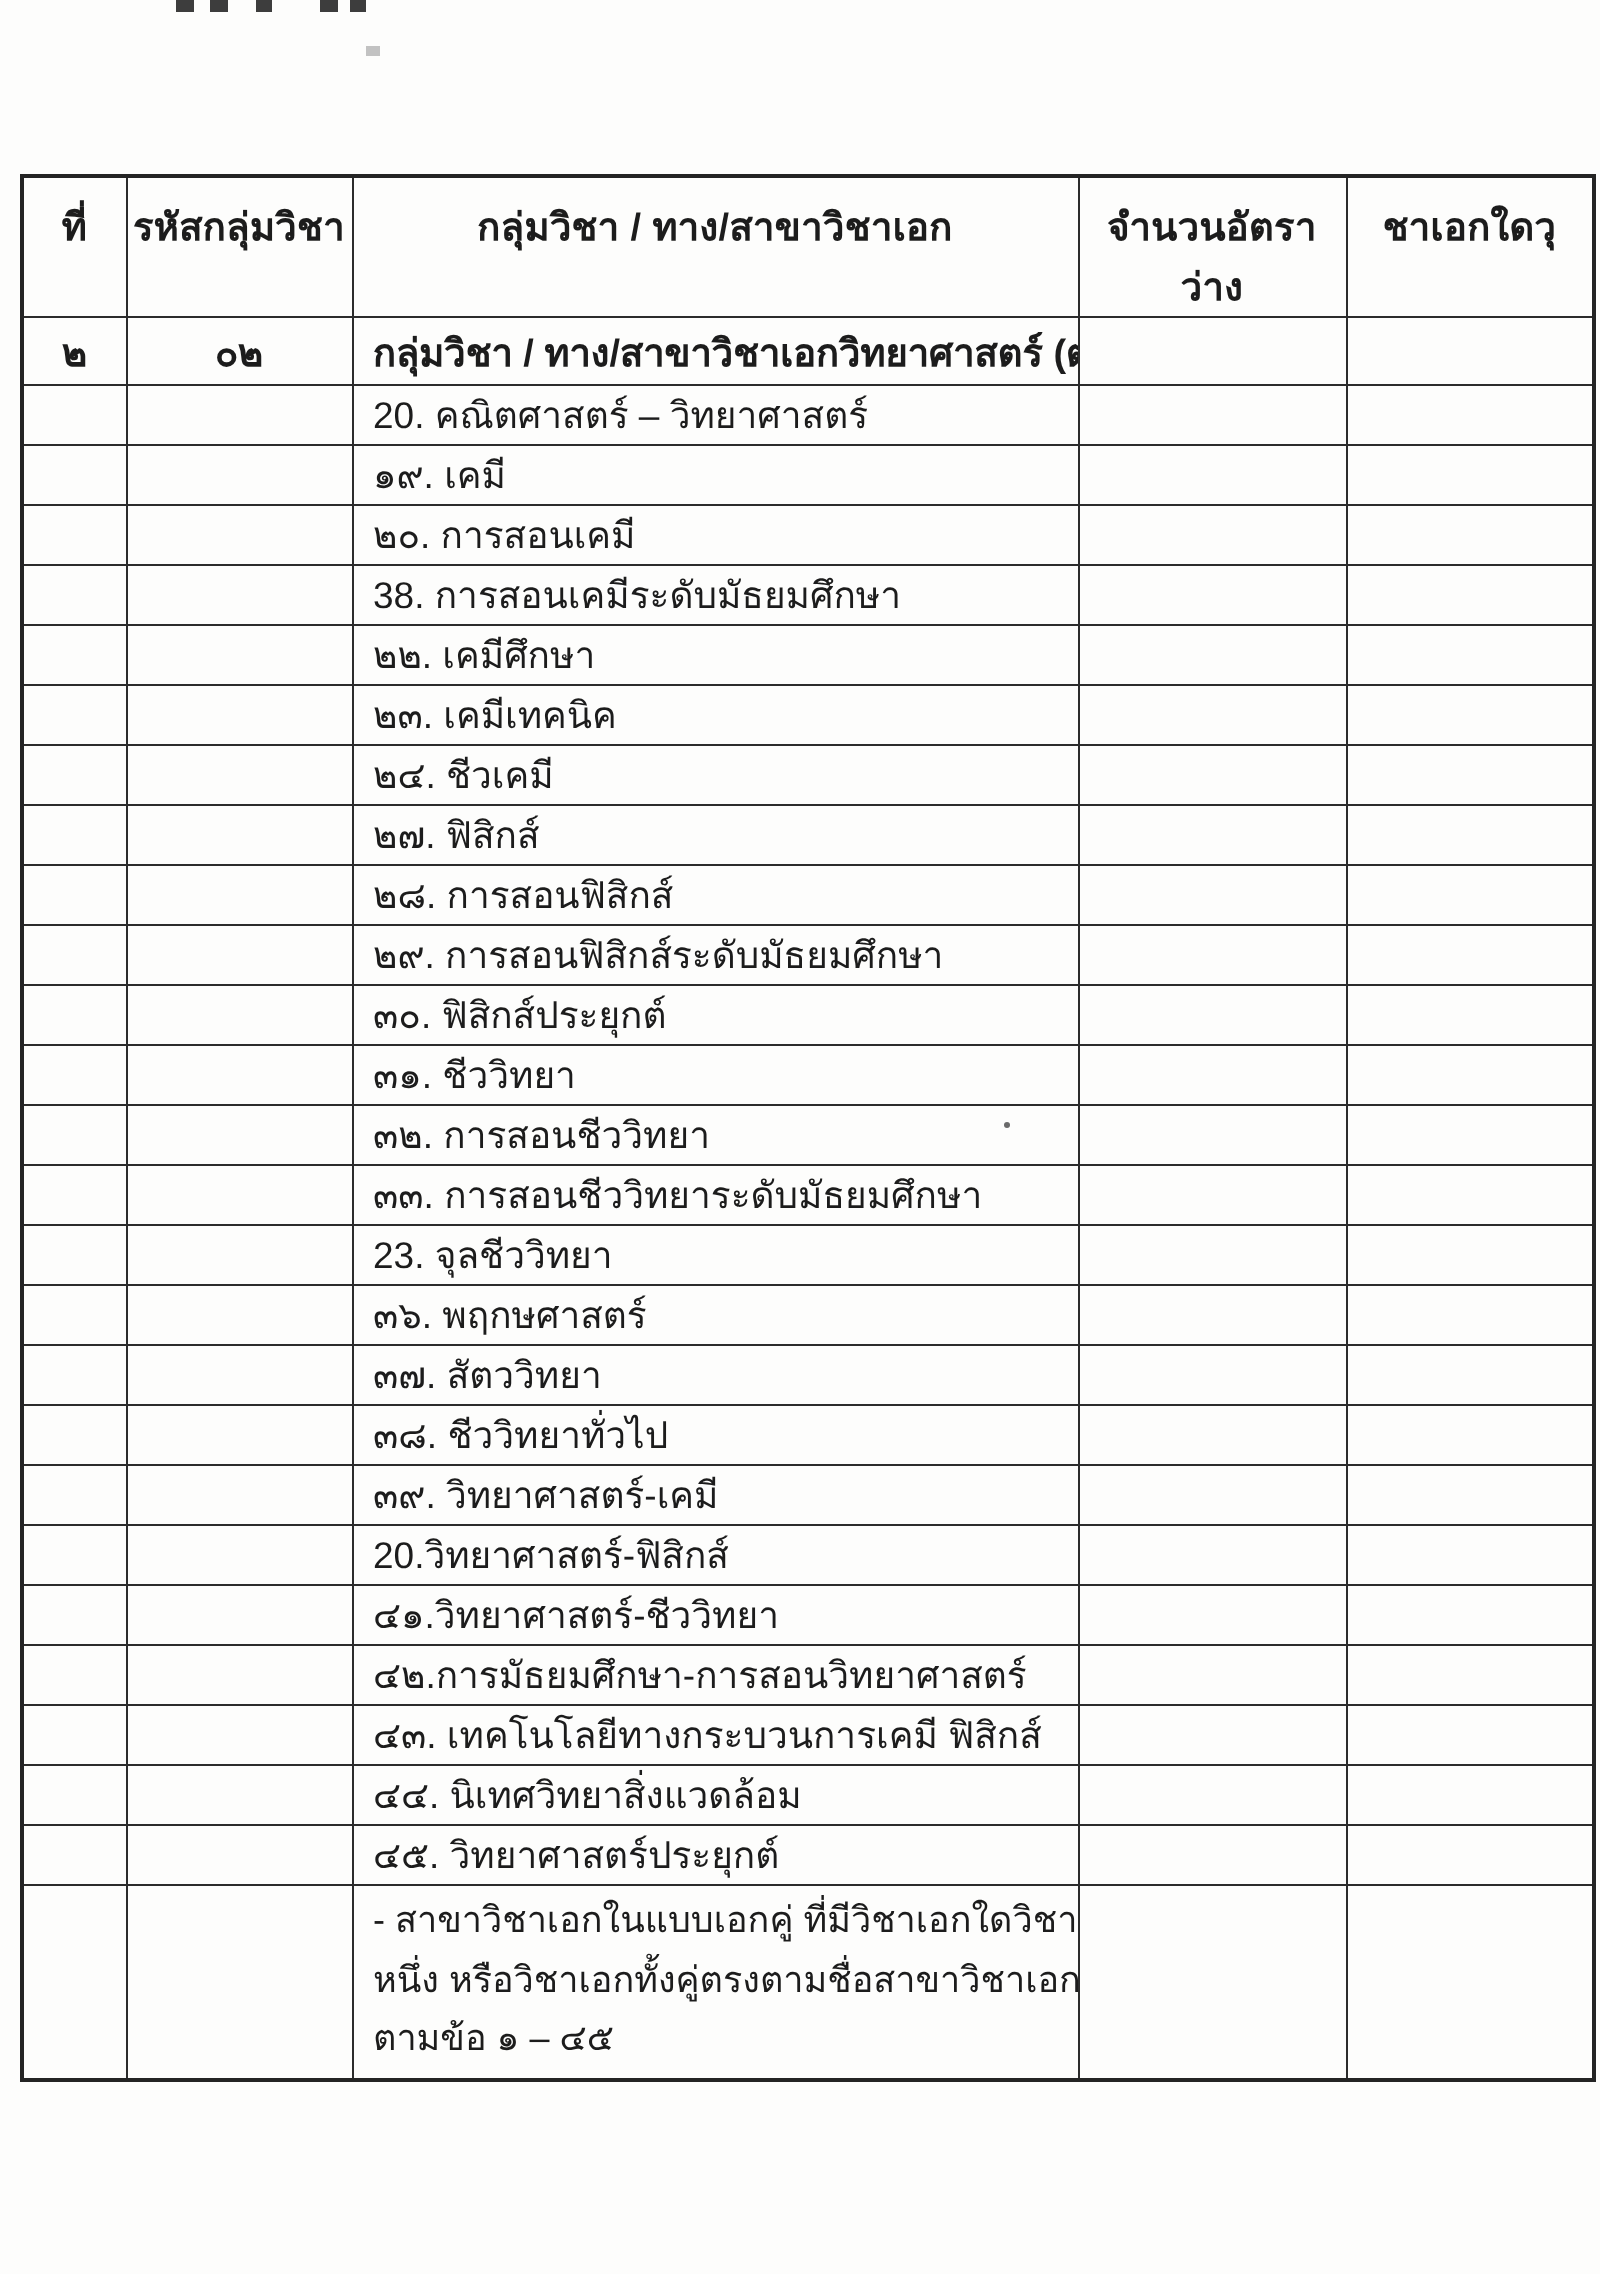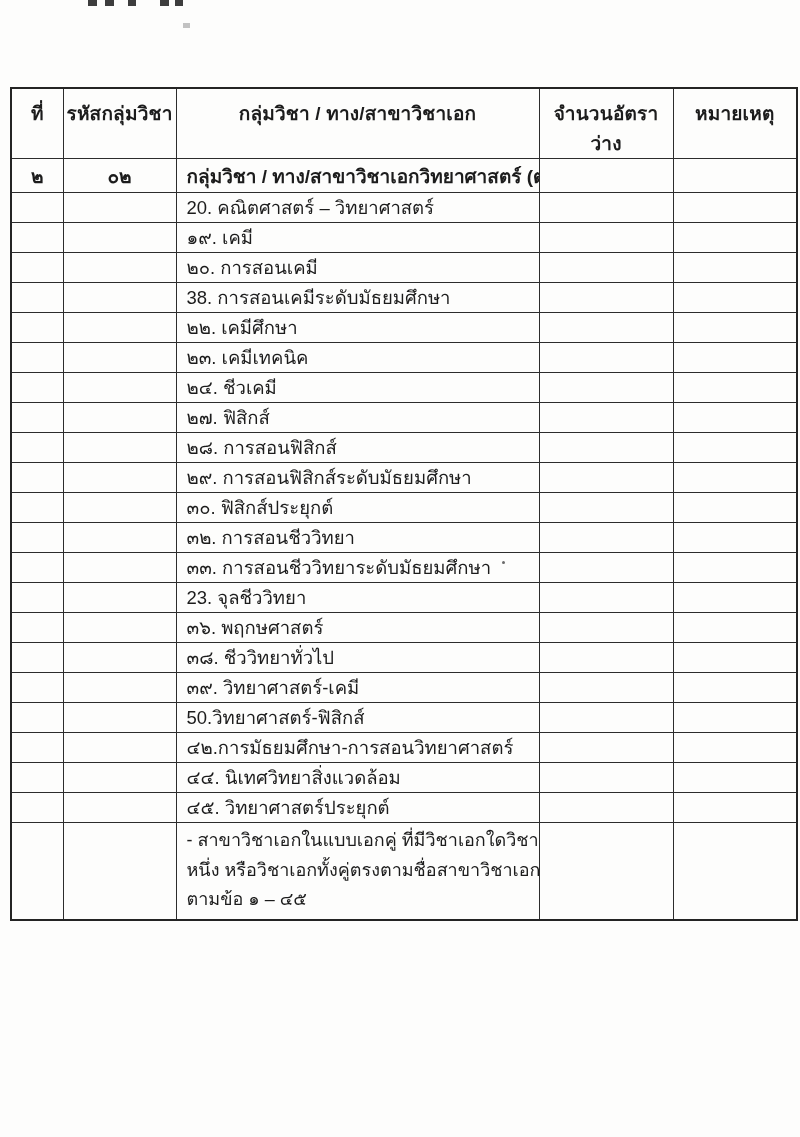--- a/index.html
+++ b/index.html
@@ -108,21 +108,21 @@
         <col class="c3">
         <col class="c4">
         <col class="c5">
     </colgroup>
     <thead>
       <tr>
         <th>ที่</th>
         <th>รหัสกลุ่มวิชา</th>
         <th>กลุ่มวิชา / ทาง/สาขาวิชาเอก</th>
         <th>จำนวนอัตราว่าง</th>
-        <th>หมายเหตุ</th>
+        <th>ชาเอกใดวุ</th>
       </tr>
     </thead>
     <tbody>
       <tr class="group-row">
         <td class="center">๒</td>
         <td class="center">๐๒</td>
         <td class="subject-cell">กลุ่มวิชา / ทาง/สาขาวิชาเอกวิทยาศาสตร์ (ต่อ)</td>
         <td></td>
         <td></td>
       </tr>
@@ -201,20 +201,27 @@
         <tr class="subject-row">
       <td class="center"></td>
       <td class="center"></td>
       <td class="subject-cell">๓๐. ฟิสิกส์ประยุกต์</td>
       <td></td>
       <td></td>
     </tr>
         <tr class="subject-row">
       <td class="center"></td>
       <td class="center"></td>
+      <td class="subject-cell">๓๑. ชีววิทยา</td>
+      <td></td>
+      <td></td>
+    </tr>
+        <tr class="subject-row">
+      <td class="center"></td>
+      <td class="center"></td>
       <td class="subject-cell">๓๒. การสอนชีววิทยา</td>
       <td></td>
       <td></td>
     </tr>
         <tr class="subject-row">
       <td class="center"></td>
       <td class="center"></td>
       <td class="subject-cell">๓๓. การสอนชีววิทยาระดับมัธยมศึกษา</td>
       <td></td>
       <td></td>
@@ -229,42 +236,63 @@
         <tr class="subject-row">
       <td class="center"></td>
       <td class="center"></td>
       <td class="subject-cell">๓๖. พฤกษศาสตร์</td>
       <td></td>
       <td></td>
     </tr>
         <tr class="subject-row">
       <td class="center"></td>
       <td class="center"></td>
+      <td class="subject-cell">๓๗. สัตววิทยา</td>
+      <td></td>
+      <td></td>
+    </tr>
+        <tr class="subject-row">
+      <td class="center"></td>
+      <td class="center"></td>
       <td class="subject-cell">๓๘. ชีววิทยาทั่วไป</td>
       <td></td>
       <td></td>
     </tr>
         <tr class="subject-row">
       <td class="center"></td>
       <td class="center"></td>
       <td class="subject-cell">๓๙. วิทยาศาสตร์-เคมี</td>
       <td></td>
       <td></td>
     </tr>
         <tr class="subject-row">
       <td class="center"></td>
       <td class="center"></td>
-      <td class="subject-cell">50.วิทยาศาสตร์-ฟิสิกส์</td>
+      <td class="subject-cell">20.วิทยาศาสตร์-ฟิสิกส์</td>
+      <td></td>
+      <td></td>
+    </tr>
+        <tr class="subject-row">
+      <td class="center"></td>
+      <td class="center"></td>
+      <td class="subject-cell">๔๑.วิทยาศาสตร์-ชีววิทยา</td>
       <td></td>
       <td></td>
     </tr>
         <tr class="subject-row">
       <td class="center"></td>
       <td class="center"></td>
       <td class="subject-cell">๔๒.การมัธยมศึกษา-การสอนวิทยาศาสตร์</td>
+      <td></td>
+      <td></td>
+    </tr>
+        <tr class="subject-row">
+      <td class="center"></td>
+      <td class="center"></td>
+      <td class="subject-cell">๔๓. เทคโนโลยีทางกระบวนการเคมี ฟิสิกส์</td>
       <td></td>
       <td></td>
     </tr>
         <tr class="subject-row">
       <td class="center"></td>
       <td class="center"></td>
       <td class="subject-cell">๔๔. นิเทศวิทยาสิ่งแวดล้อม</td>
       <td></td>
       <td></td>
     </tr>

